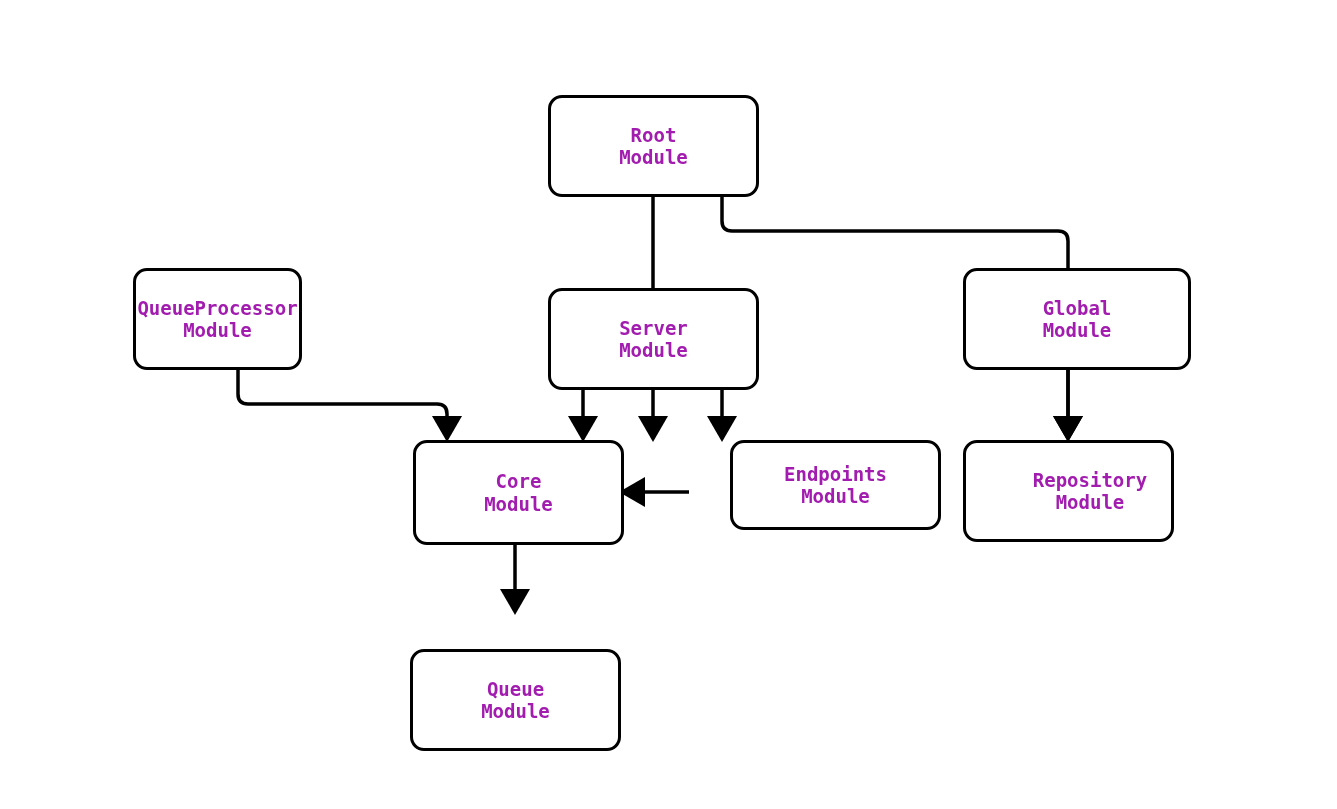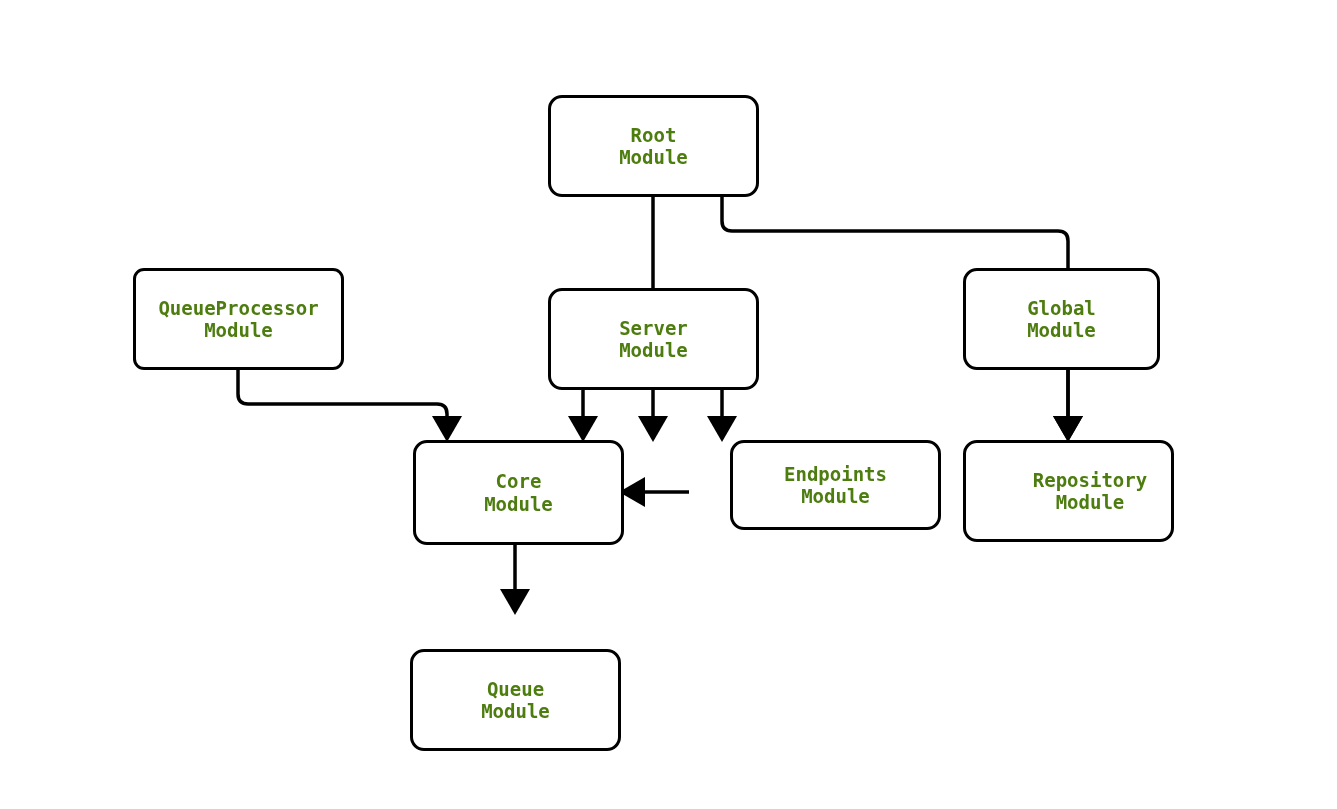--- a/index.html
+++ b/index.html
@@ -35,21 +35,21 @@
     flex-direction: column;
     align-items: center;
     justify-content: center;
     z-index: 2;
   }
   .node-label {
     font-family: "DejaVu Sans Mono", "Liberation Mono", monospace;
     font-size: 19px;
     font-weight: 700;
     line-height: 1.18;
-    color: #4d7c0f;
+    color: #a21caf;
     text-align: center;
     white-space: pre;
     letter-spacing: 0px;
   }
 </style>
 </head>
 <body>
 
 <div id="diagram-canvas">
 
@@ -95,31 +95,31 @@
       <polygon points="515,615 500,589 530,589" fill="#000000"></polygon>
     </g>
 
   </svg>
 
   <div class="node" style="left:548px; top:95px; width:211px; height:102px;">
     <span class="node-label">Root
 Module</span>
   </div>
 
-  <div class="node" style="left:133px; top:268px; width:211px; height:102px;border-radius:11px;">
+  <div class="node" style="left:133px; top:268px; width:169px; height:102px;">
     <span class="node-label">QueueProcessor
 Module</span>
   </div>
 
   <div class="node" style="left:548px; top:268px; width:211px; height:102px;margin-top:20px;">
     <span class="node-label">Server
 Module</span>
   </div>
 
-  <div class="node" style="left:963px; top:268px; width:197px; height:102px;">
+  <div class="node" style="left:963px; top:268px; width:228px; height:102px;">
     <span class="node-label">Global
 Module</span>
   </div>
 
   <div class="node" style="left:413px; top:440px; width:211px; height:105px;">
     <span class="node-label">Core
 Module</span>
   </div>
 
   <div class="node" style="left:687px; top:440px; width:211px; height:90px;margin-left:43px;">

